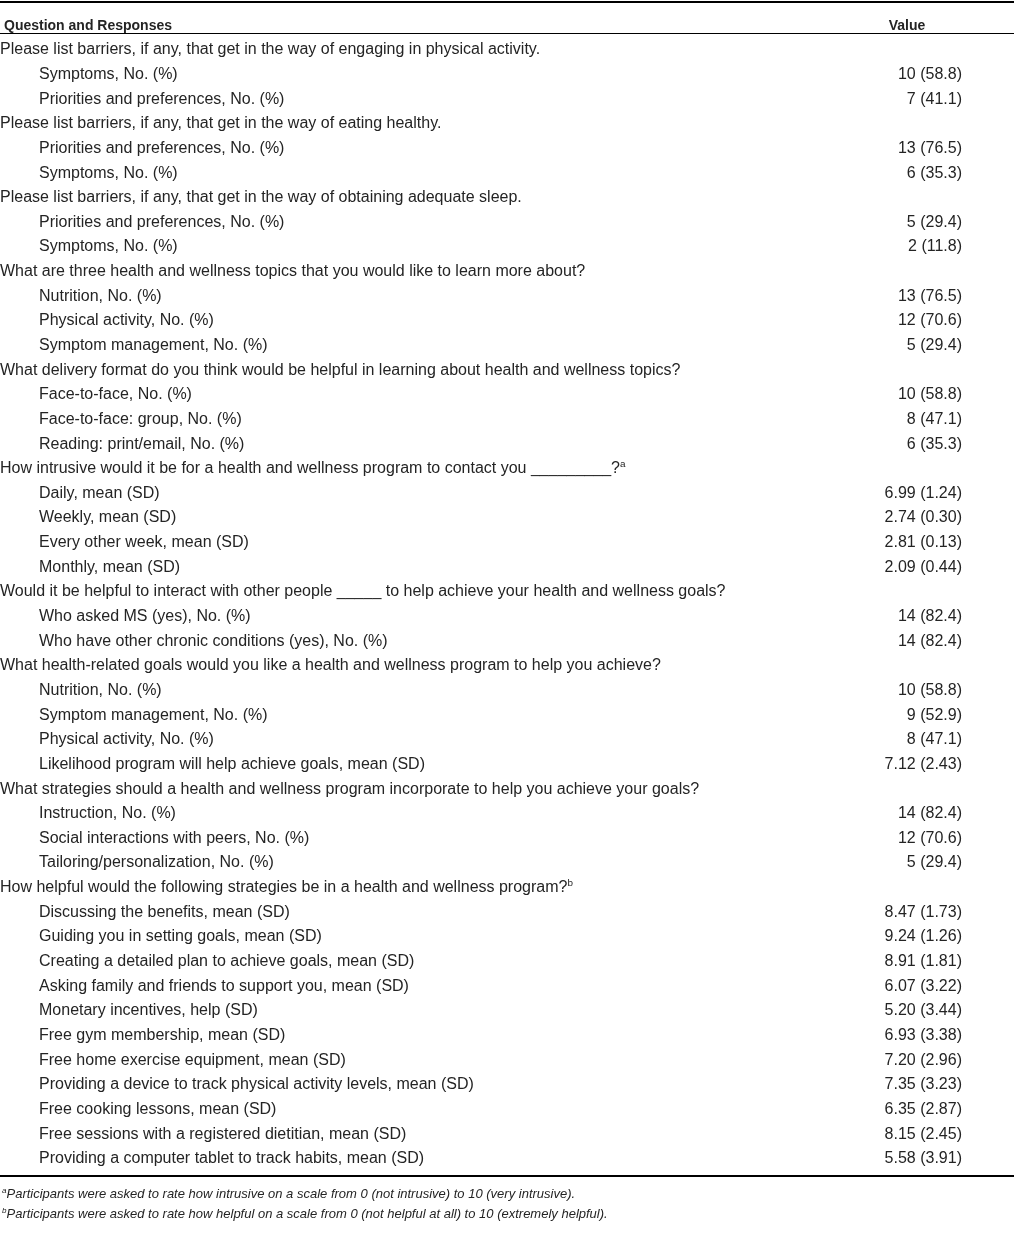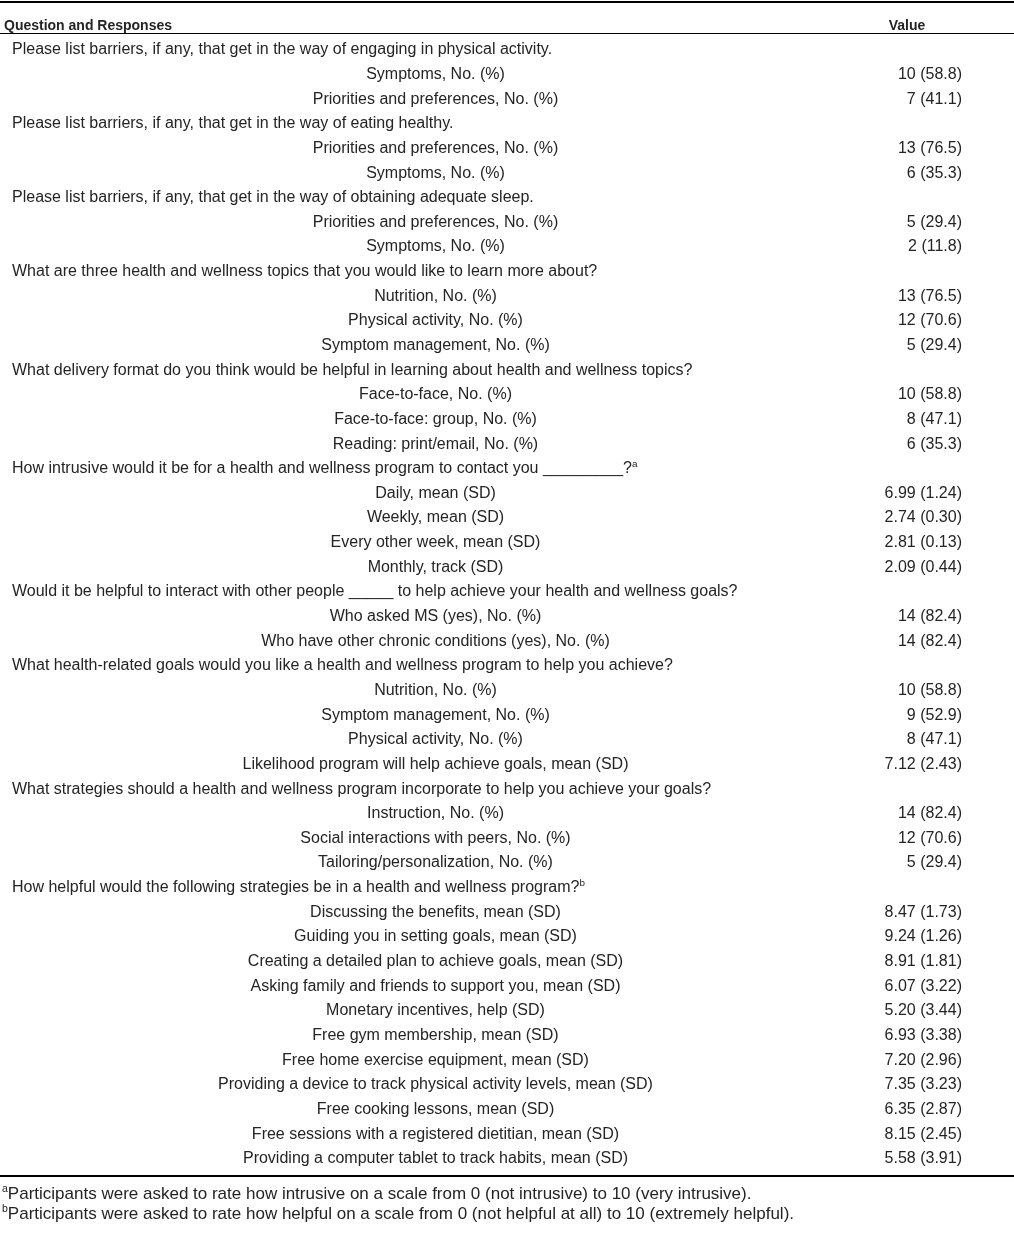--- a/index.html
+++ b/index.html
@@ -44,42 +44,42 @@
     padding: 3px 0 5px 0;
   }
   .row {
     display: flex;
     align-items: center;
     height: 24.65px;
     font-size: 16px;
   }
   .row .label {
     flex: 1;
-    padding-left: 12px;
+    padding-left: 0;
     white-space: nowrap;
     overflow: hidden;
   }
   .row.response .label {
     padding-left: 39px;
-    text-align: center;
   }
   .row .value {
     width: 130px;
     margin-right: 52px;
     text-align: right;
     white-space: nowrap;
   }
   sup {
     font-size: 62%;
     line-height: 0;
   }
   .footnotes {
     padding: 7px 0 0 2px;
-    font-size: 17px;
+    font-size: 13px;
     line-height: 20px;
+    font-style: italic;
   }
   .fn {
     white-space: nowrap;
   }
 </style>
 </head>
 <body>
 
 <div class="page">
   <div class="table">
@@ -166,21 +166,21 @@
         </div>
         <div class="row response">
           <span class="label">Weekly, mean (SD)</span>
           <span class="value">2.74 (0.30)</span>
         </div>
         <div class="row response">
           <span class="label">Every other week, mean (SD)</span>
           <span class="value">2.81 (0.13)</span>
         </div>
         <div class="row response">
-          <span class="label">Monthly, track (SD)</span>
+          <span class="label">Monthly, mean (SD)</span>
           <span class="value">2.09 (0.44)</span>
         </div>
         <div class="row question">
           <span class="label">Would it be helpful to interact with other people _____ to help achieve your health and wellness goals?</span>
           <span class="value"></span>
         </div>
         <div class="row response">
           <span class="label">Who asked MS (yes), No. (%)</span>
           <span class="value">14 (82.4)</span>
         </div>

